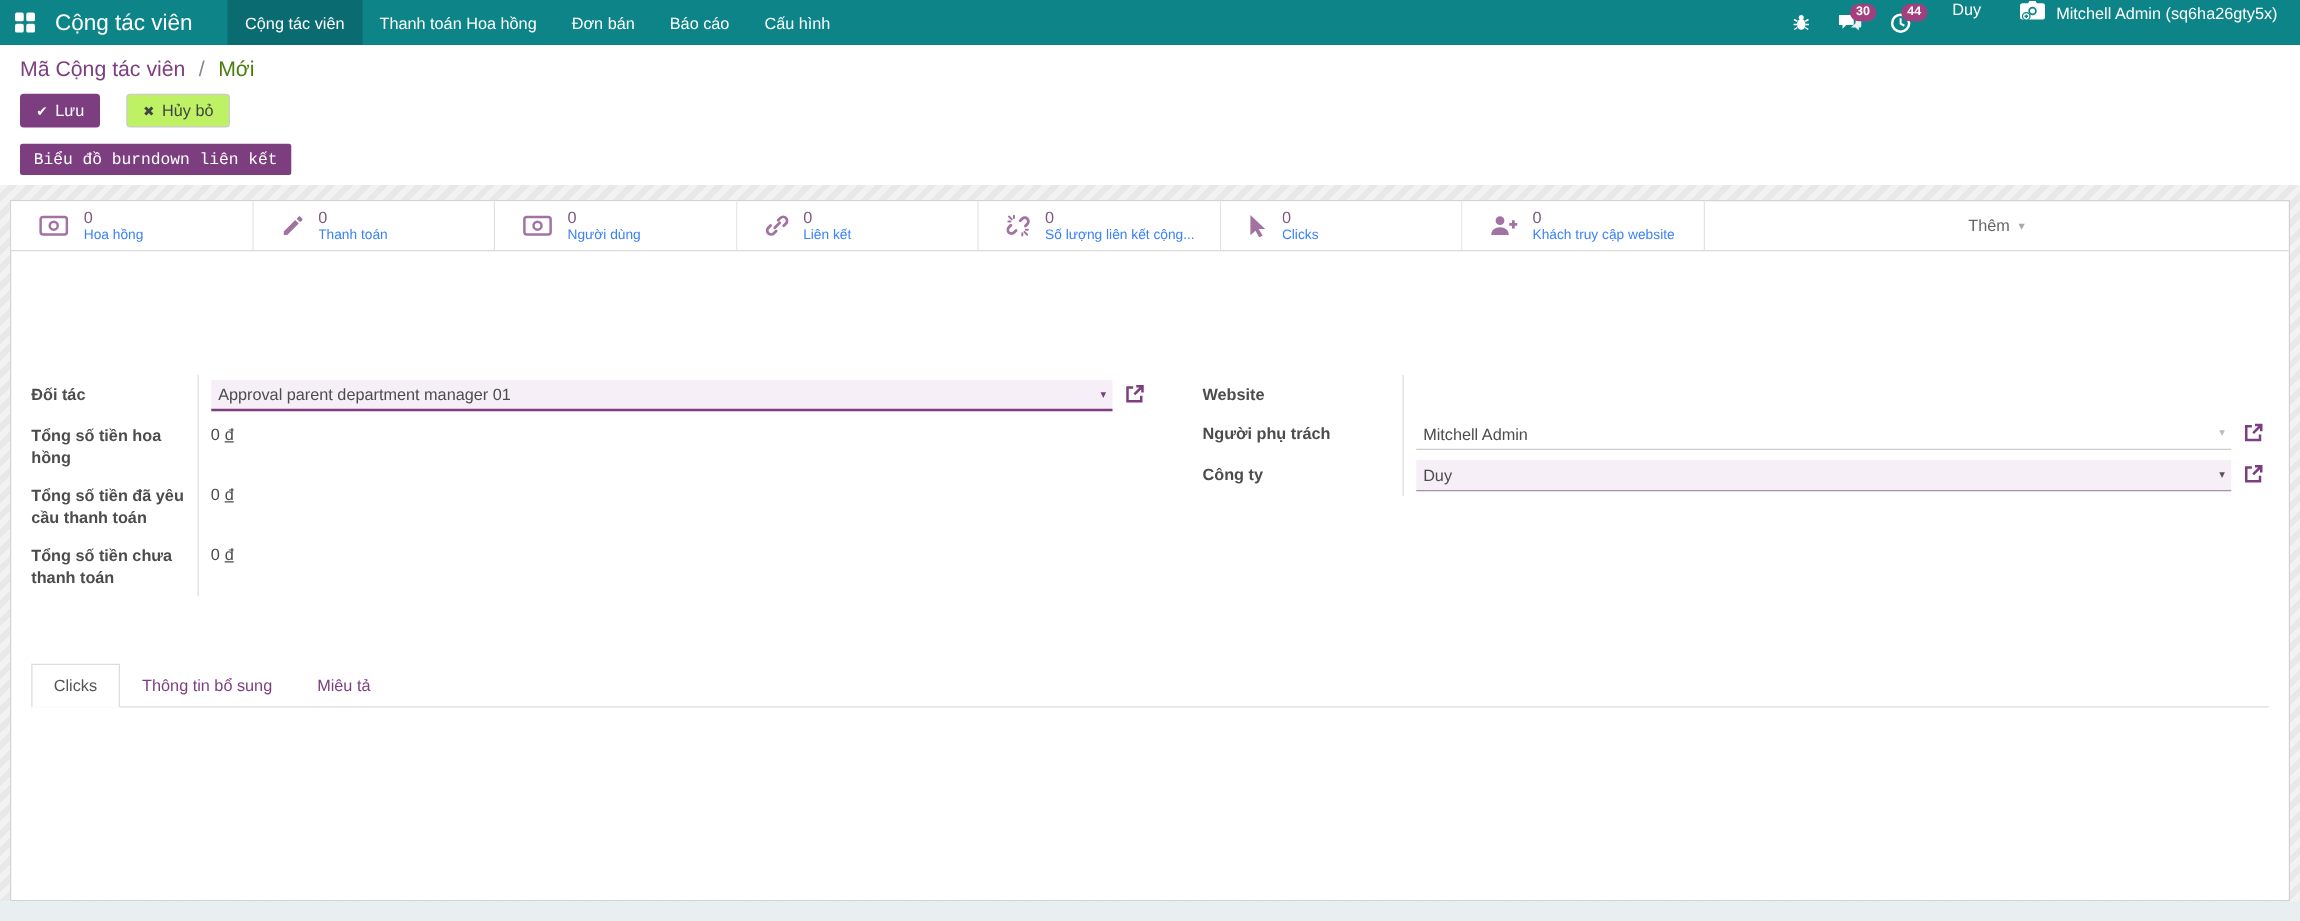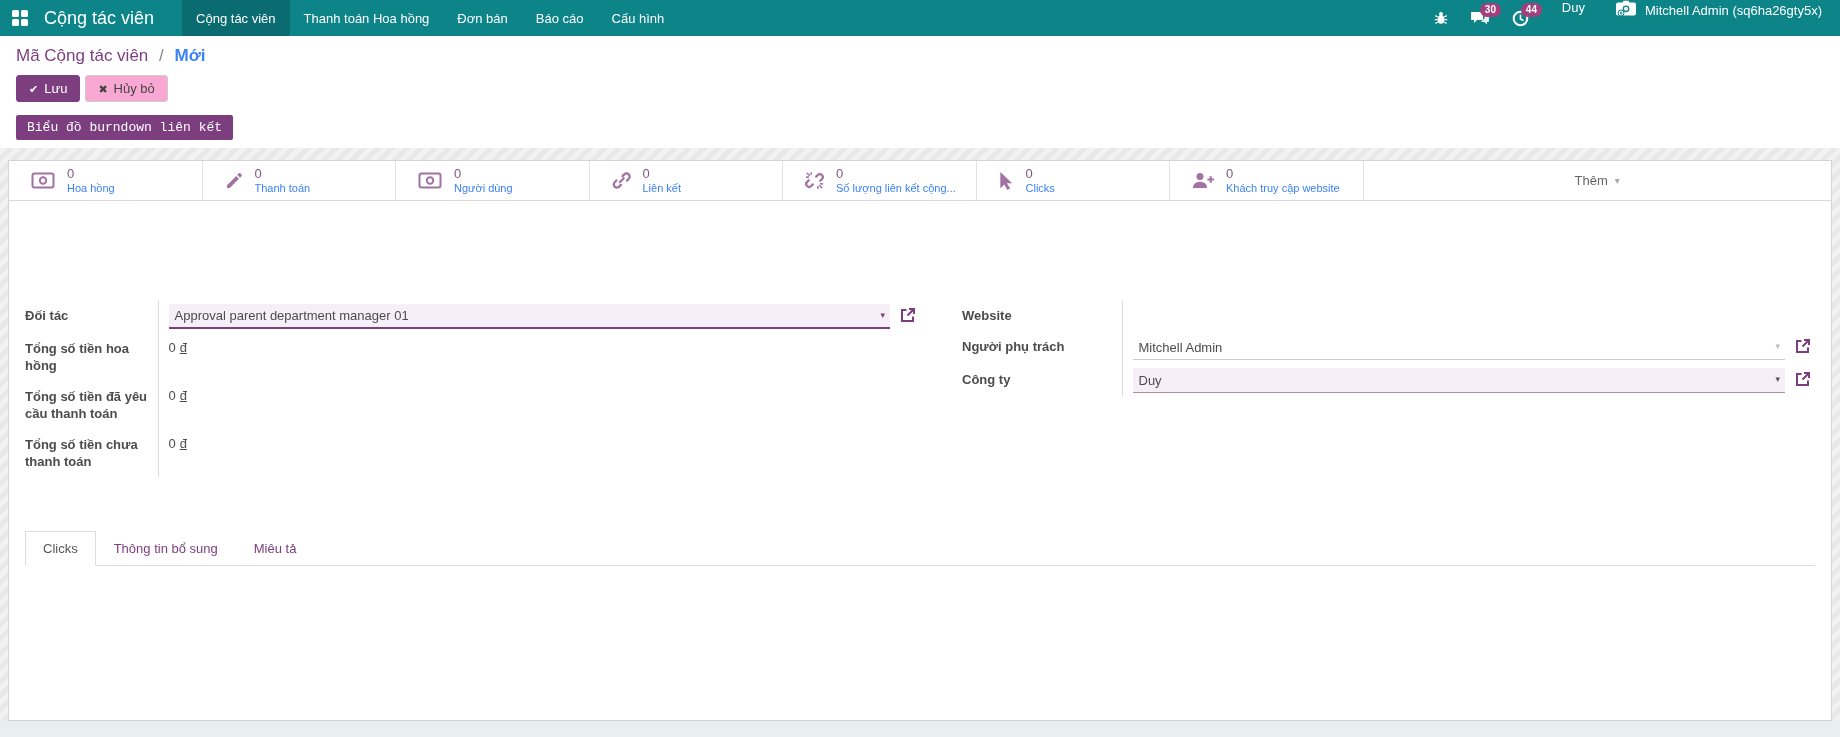--- a/index.html
+++ b/index.html
@@ -36,25 +36,25 @@
   }
   .nav-company { padding:0 22px; cursor:pointer; }
   .nav-user { display:flex; align-items:center; padding:0 8px; cursor:pointer; }
   .nav-user .uname { margin-left:8px; }
 
   
   .control-panel { background:#fff; padding:10px 16px 8px 16px; flex:0 0 auto; }
   .breadcrumb { font-size:17px; margin-bottom:9px; }
   .breadcrumb .bc-link { color:#7d3e80; cursor:pointer; }
   .breadcrumb .bc-sep { color:#888; margin:0 6px; }
-  .breadcrumb .bc-current { color:#3b82f6;font-weight:bold; }
-  .btn-row { display:flex; gap:5px; margin-bottom:13px; }
+  .breadcrumb .bc-current { color:#4d7c0f; }
+  .btn-row { display:flex; gap:21px; margin-bottom:13px; }
   .btn { font-size:13px; padding:5px 12px; border-radius:3px; border:1px solid transparent; cursor:pointer; font-family:inherit; }
   .btn-primary { background:#7d3e80; color:#fff; border-color:#7d3e80; }
-  .btn-default { background:#f9a8d4; color:#444; border-color:#ccc; }
+  .btn-default { background:#bef264; color:#444; border-color:#ccc; }
   .btn .b-ico { margin-right:6px; font-size:11px; }
   .btn-burndown { background:#7d3e80; color:#fff; border:none; font-size:13px; padding:5px 11px; border-radius:2px; cursor:pointer; font-family:Liberation Mono, monospace; }
 
   
   .content-zone {
     flex:1 1 auto; display:flex; flex-direction:column;
     background:repeating-linear-gradient(135deg,#f2f2f2 0 5px,#e8e8e8 5px 10px);
   }
   .sheet {
     margin:12px 8px 0 8px; background:#fff; border:1px solid #d4d4d4;

